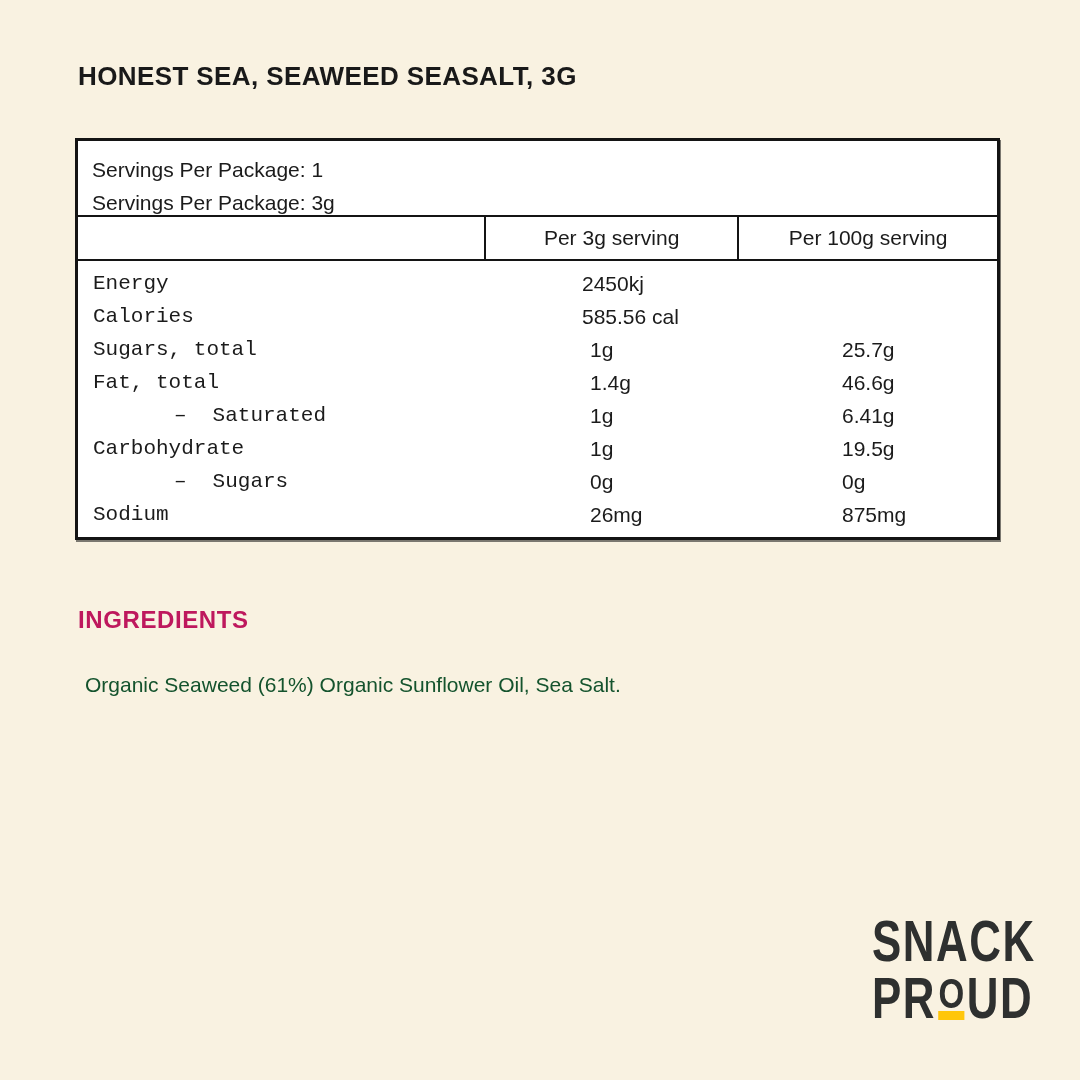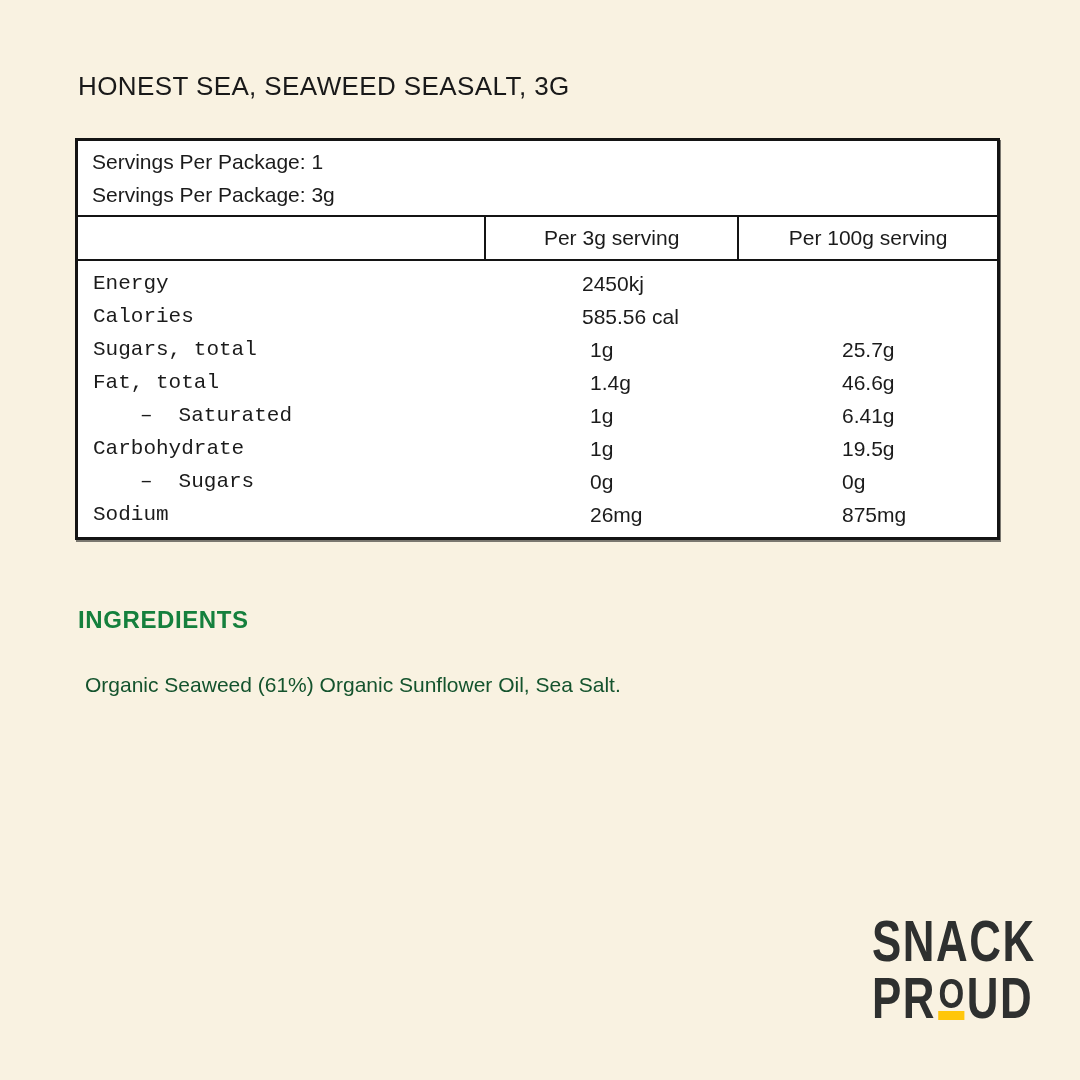--- a/index.html
+++ b/index.html
@@ -7,64 +7,64 @@
     width: 1080px; height: 1080px;
     background: #f9f2e1;
     font-family: "Liberation Sans", sans-serif;
     color: #1b1b1b;
     position: relative;
     overflow: hidden;
   }
   .canvas { position: absolute; inset: 0; width: 1080px; height: 1080px; }
 
   .product-title {
-    position: absolute; left: 78px; top: 71px;
-    font-size: 26px; font-weight: normal; letter-spacing: 0.4px;
+    position: absolute; left: 78px; top: 61px;
+    font-size: 26px; font-weight: bold; letter-spacing: 0.4px;
     color: #191919; white-space: nowrap;
   }
 
   
   .ntable {
     position: absolute; left: 75px; top: 138px;
     width: 925px; height: 402px;
     background: #ffffff;
     border: 3px solid #141414;
     box-shadow: 1px 2px 0 rgba(20,20,20,0.55);
     box-sizing: border-box;
     font-size: 21px;
   }
   .servings {
     height: 76px; box-sizing: border-box;
     border-bottom: 2px solid #141414;
-    padding: 4px 0 0 14px;
+    padding: 12px 0 0 14px;
     line-height: 33px;
   }
   .head-row {
     display: flex; height: 44px; box-sizing: border-box;
     border-bottom: 2px solid #141414;
   }
   .hcell { box-sizing: border-box; line-height: 42px; text-align: center; }
   .hcell.c0 { width: 419px; }
   .hcell.c1 { width: 261px; border-left: 2px solid #141414; }
   .hcell.c2 { width: 268px; border-left: 2px solid #141414; text-align: center; }
 
   .nrows { padding-top: 6px; }
   .nrow { display: flex; height: 33px; line-height: 33px; }
   .ncell { box-sizing: border-box; }
   .ncell.c0 { width: 419px; padding-left: 15px; font-family: Liberation Mono, monospace; }
-  .ncell.c0.indent { padding-left: 62px; }
+  .ncell.c0.indent { padding-left: 96px; }
   .ncell.c0 .dash { margin-right: 26px; }
   .ncell.c1 { width: 260px; padding-left: 93px; }
   .ncell.c2 { width: 240px; padding-left: 85px; }
 
   
   .ingredients-heading {
     position: absolute; left: 78px; top: 606px;
     font-size: 24px; font-weight: bold; letter-spacing: 0.6px;
-    color: #15803d;
+    color: #be185d;
   }
   .ingredients-line {
     position: absolute; font-size: 21px; color: #14532d; white-space: nowrap;
   }
   .ingredients-line.l1 { left: 85px; top: 673px; }
   .ingredients-line.l2 { left: 78px; top: 740px; }
 
   
   .logo { position: absolute; left: 872px; top: 917px; color: #2e302f; }
   .logo-line {

